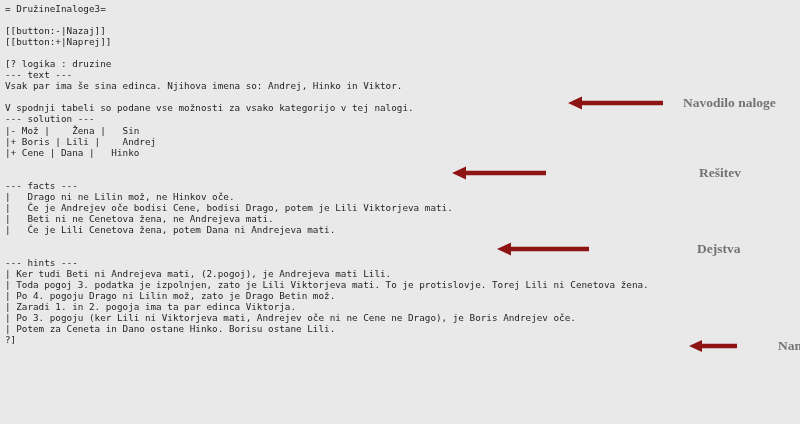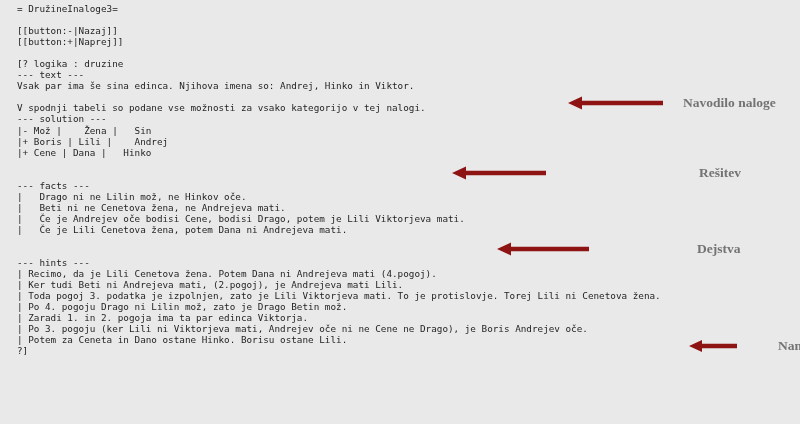--- a/index.html
+++ b/index.html
@@ -19,21 +19,20 @@
     position: absolute;
     left: 5px;
     top: 3px;
     font-size: 9.3px;
     color: #1f1f1f;
   }
   .line {
     height: 11.06px;
     line-height: 11.06px;
     white-space: pre;
-    margin-left: 12px;
   }
   .arrow {
     position: absolute;
     display: block;
   }
   .ann-label {
     position: absolute;
     font-family: "Liberation Serif", "DejaVu Serif", serif;
     font-weight: bold;
     font-size: 13.5px;
@@ -66,27 +65,26 @@
       <div class="line"></div>
       <div class="line">V spodnji tabeli so podane vse možnosti za vsako kategorijo v tej nalogi.</div>
       <div class="line">--- solution ---</div>
       <div class="line">|- Mož |    Žena |   Sin</div>
       <div class="line">|+ Boris | Lili |    Andrej</div>
       <div class="line">|+ Cene | Dana |   Hinko</div>
       <div class="line"></div>
       <div class="line"></div>
       <div class="line">--- facts ---</div>
       <div class="line">|   Drago ni ne Lilin mož, ne Hinkov oče.</div>
+      <div class="line">|   Če je Andrejev oče bodisi Cene, bodisi Drago, potem je Lili Viktorjeva mati.</div>
       <div class="line">|   Beti ni ne Cenetova žena, ne Andrejeva mati.</div>
-      <div class="line">|   Če je Andrejev oče bodisi Cene, bodisi Drago, potem je Lili Viktorjeva mati.</div>
       <div class="line">|   Če je Lili Cenetova žena, potem Dana ni Andrejeva mati.</div>
       <div class="line"></div>
       <div class="line"></div>
       <div class="line">--- hints ---</div>
-      <div class="line">| Recimo, da je Lili Cenetova žena. Potem Dana ni Andrejeva mati (4.pogoj).</div>
       <div class="line">| Ker tudi Beti ni Andrejeva mati, (2.pogoj), je Andrejeva mati Lili.</div>
       <div class="line">| Toda pogoj 3. podatka je izpolnjen, zato je Lili Viktorjeva mati. To je protislovje. Torej Lili ni Cenetova žena.</div>
       <div class="line">| Po 4. pogoju Drago ni Lilin mož, zato je Drago Betin mož.</div>
       <div class="line">| Zaradi 1. in 2. pogoja ima ta par edinca Viktorja.</div>
       <div class="line">| Po 3. pogoju (ker Lili ni Viktorjeva mati, Andrejev oče ni ne Cene ne Drago), je Boris Andrejev oče.</div>
       <div class="line">| Potem za Ceneta in Dano ostane Hinko. Borisu ostane Lili.</div>
       <div class="line">?]</div>
     </div>
 
   <svg class="arrow arrow-1" width="95" height="14" viewBox="0 0 95 14">

